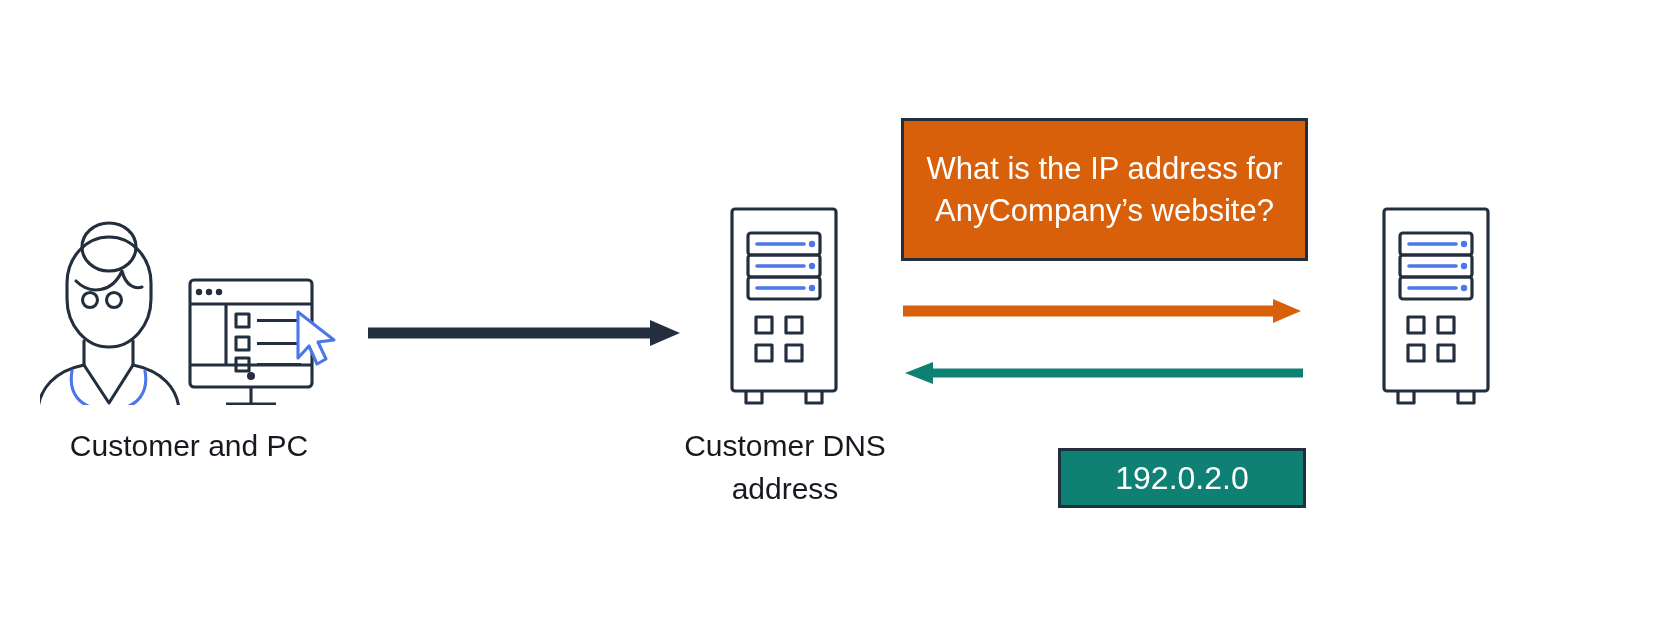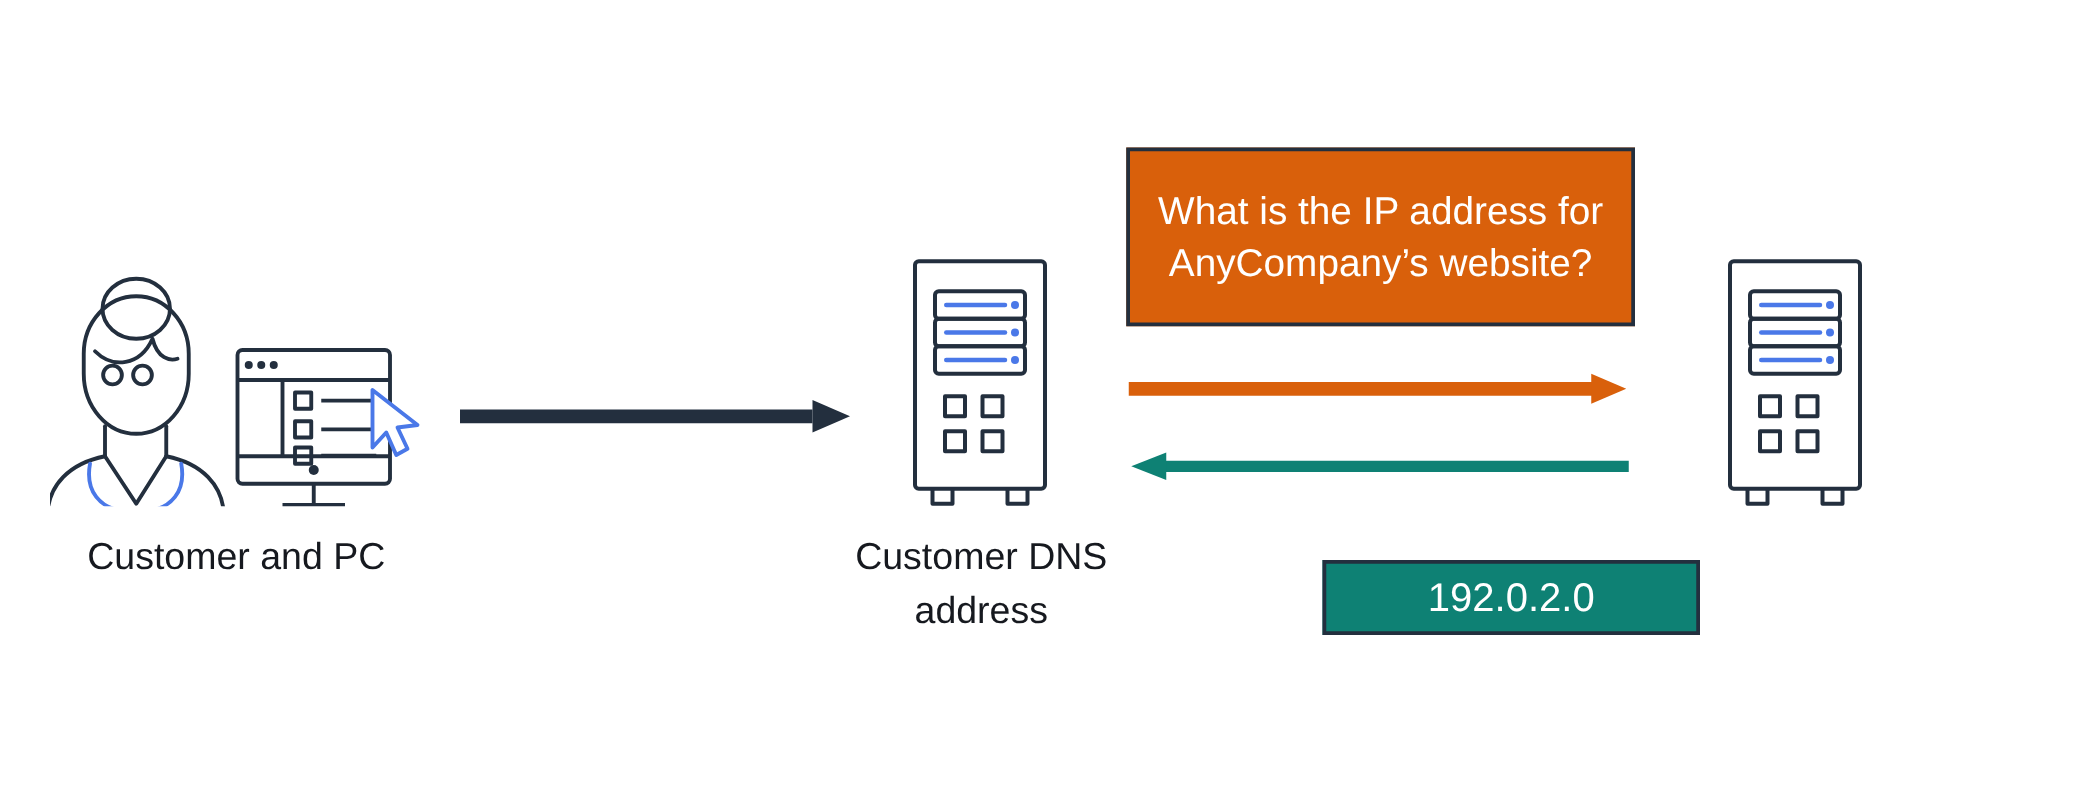--- a/index.html
+++ b/index.html
@@ -183,21 +183,21 @@
   <svg class="arrow-svg" style="left:903px; top:297px;" width="400" height="28" viewBox="0 0 400 28">
     <line x1="0" y1="14" x2="372" y2="14" stroke="#d9600b" stroke-width="11"></line>
     <path d="M370 2 L398 14 L370 26 Z" fill="#d9600b"></path>
   </svg>
 
   <svg class="arrow-svg" style="left:903px; top:360px;" width="400" height="26" viewBox="0 0 400 26">
     <line x1="28" y1="13" x2="400" y2="13" stroke="#0e8174" stroke-width="9"></line>
     <path d="M30 2 L30 24 L2 13 Z" fill="#0e8174"></path>
   </svg>
 
-  <div class="msgbox" id="answer-box" style="left:1058px; top:448px; width:302px; height:60px;">
+  <div class="msgbox" id="answer-box" style="left:1058px; top:448px; width:248px; height:60px;">
     <span>192.0.2.0</span>
   </div>
 
   <div class="node" style="left:1380px; top:205px; width:112px; height:205px;">
     <svg width="112" height="205" viewBox="0 0 112 205">
       <g fill="none" stroke="#232f3e" stroke-width="3.2" stroke-linejoin="round">
         <rect x="4" y="4" width="104" height="182" rx="3"></rect>
         <rect x="20" y="28" width="72" height="22" rx="3"></rect>
         <rect x="20" y="50" width="72" height="22" rx="3"></rect>
         <rect x="20" y="72" width="72" height="22" rx="3"></rect>

